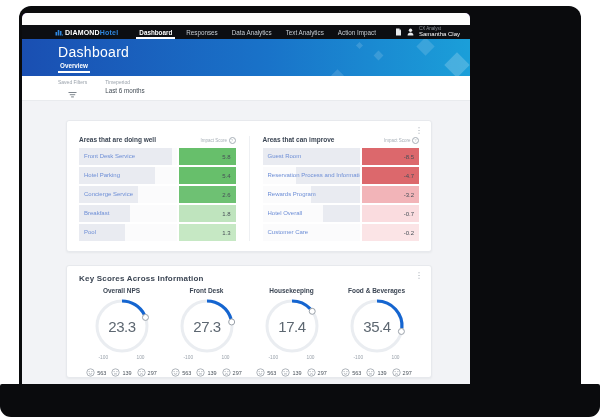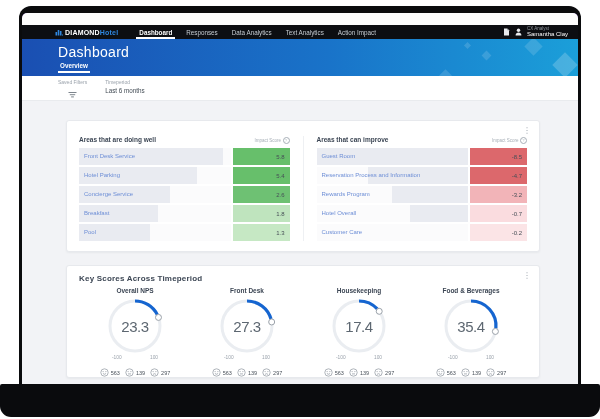--- a/index.html
+++ b/index.html
@@ -2,21 +2,21 @@
 <html><head>
 <meta charset="utf-8">
 <style>
   html,body{margin:0;padding:0;}
   body{width:600px;height:419px;position:relative;background:#ffffff;
        font-family:"Liberation Sans",sans-serif;-webkit-font-smoothing:antialiased;overflow:hidden;}
 
   
   .frame{position:absolute;left:19px;top:6px;width:562px;height:380px;background:#0a0b0d;border-radius:12px 12px 0 0;}
   .base{position:absolute;left:0;top:384px;width:600px;height:33px;background:#0a0b0d;border-radius:2px 2px 11px 11px;}
-  .screen{position:absolute;left:22px;top:13px;width:556px;height:371px;background:#4c1d95;border-radius:5px 5px 0 0;overflow:hidden;display:flex;flex-direction:column;}
+  .screen{position:absolute;left:22px;top:13px;width:448px;height:371px;background:#4c1d95;border-radius:5px 5px 0 0;overflow:hidden;display:flex;flex-direction:column;}
   .chrome-strip{height:12px;background:#fcfdfd;flex:none;}
 
   
   .navbar{height:14px;background:#0c0e12;display:flex;align-items:stretch;flex:none;color:#c6ccd2;}
   .logo{display:flex;align-items:center;margin-left:33px;gap:2px;}
   .logo-text{font-size:7px;font-weight:bold;color:#fff;letter-spacing:.2px;white-space:nowrap;}
   .logo-light{color:#2f86de;}
   .nav-items{display:flex;margin-left:14px;}
   .nav-item{font-size:6.3px;padding:0 7px;display:flex;align-items:center;position:relative;cursor:pointer;white-space:nowrap;}
   .nav-item.active{color:#fff;font-weight:bold;}
@@ -242,21 +242,21 @@
                 <div class="bar" style="width: 0%;"></div>
                 <span class="row-label">Customer Care</span>
               </div>
             <div class="chip" style="background: rgb(251, 228, 230);">-0.2</div>
           </div>
         </div>
       </div>
     </div>
 
     <div class="card scores-card">
-      <div class="card-title">Key Scores Across Timeperiod</div>
+      <div class="card-title">Key Scores Across Information</div>
       <div class="kebab">⋮</div>
       <div class="gauges">
 
         <div class="gauge-col gauge">
           <div class="gauge-label">Overall NPS</div>
           <svg width="56" height="56" viewBox="0 0 56 56">
             <circle class="ring" cx="28" cy="28" r="25"></circle>
             <path class="arc" d="M 28 3 A 25 25 0 0 1 50.26 16.62" stroke="#1565d0"></path>
             <circle class="arc-marker" cx="51.48" cy="19.41" r="3"></circle>
             <text class="g-value" x="28" y="33.5" text-anchor="middle">23.3</text>

